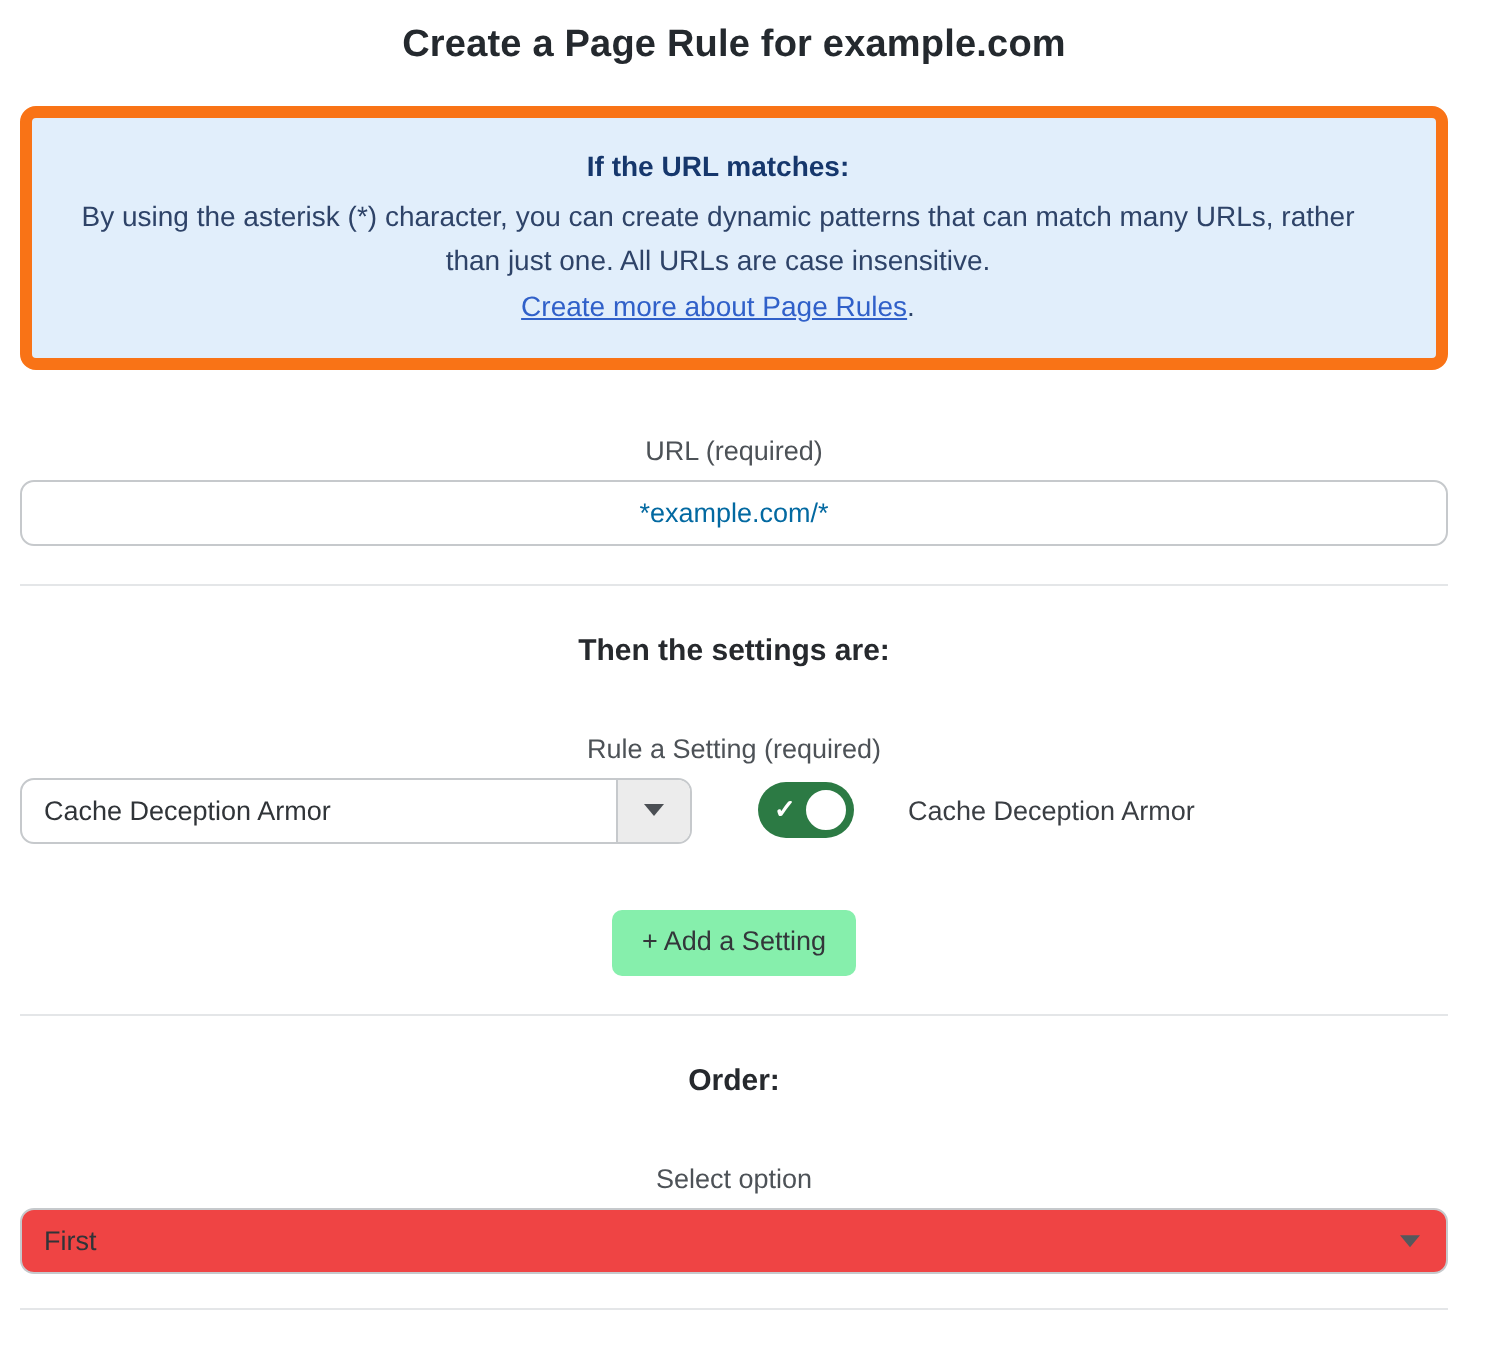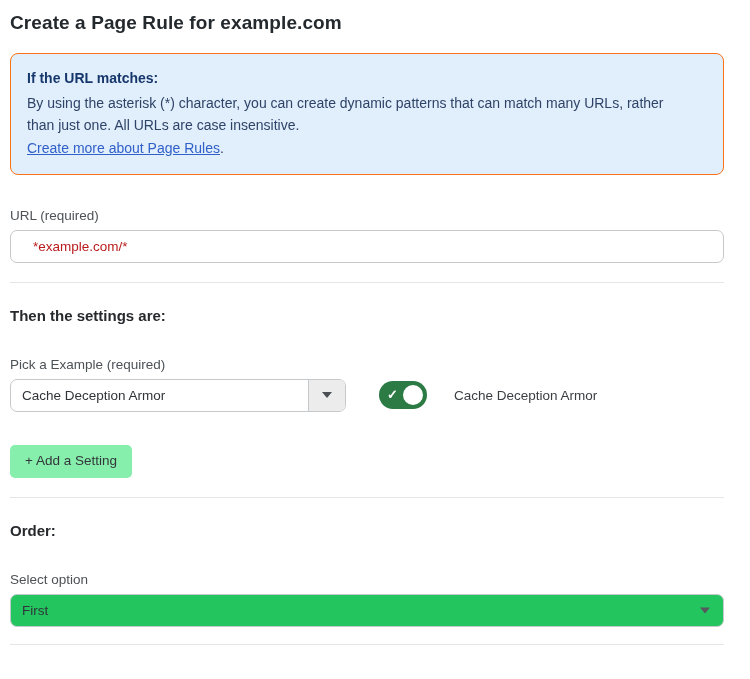--- a/index.html
+++ b/index.html
@@ -1,15 +1,15 @@
 <!DOCTYPE html>
 <html><head>
 <meta charset="utf-8">
 <style>
-  * { box-sizing: border-box; margin: 0; padding: 0; }
+  * { box-sizing: border-box; margin: 0; padding: 0; text-align: center; }
   html, body { background: #ffffff; }
   body {
     width: 750px;
     height: 679px;
     font-family: "Liberation Sans", sans-serif;
     color: #2b3036;
     overflow: hidden;
   }
   .container { padding: 10px 26px 0 10px; }
 
@@ -18,21 +18,21 @@
     font-weight: bold;
     color: #24292e;
     letter-spacing: 0.1px;
     margin-top: 2px;
   }
 
   
   .info-box {
     margin-top: 19px;
     background: #e1eefb;
-    border: 1px solid #f97316;
+    border: 6px solid #f97316;
     border-radius: 8px;
     padding: 13px 32px 14px 16px;
     font-size: 14px;
     line-height: 1.62;
     color: #2e4368;
   }
   .info-heading {
     font-weight: bold;
     color: #16376c;
     margin-bottom: 2px;
@@ -53,21 +53,21 @@
   .text-input {
     display: block;
     width: 100%;
     height: 33px;
     margin-top: 7px;
     border: 1px solid #c6c9cc;
     border-radius: 7px;
     padding: 0 22px;
     font-size: 13.5px;
     font-family: "Liberation Sans", sans-serif;
-    color: #b91c1c;
+    color: #0369a1;
     background: #fff;
     outline: none;
   }
   .hint-text {
     font-size: 13px;
     color: #54575b;
     margin-top: 7px;
   }
   .divider {
     border: none;
@@ -180,21 +180,21 @@
   
   .select-box {
     position: relative;
     display: flex;
     align-items: center;
     width: 100%;
     height: 33px;
     margin-top: 7px;
     border: 1px solid #c6c9cc;
     border-radius: 7px;
-    background: #22c55e;
+    background: #ef4444;
     padding: 0 11px;
     font-size: 13.5px;
     color: #303438;
     cursor: pointer;
   }
   .select-box .caret {
     position: absolute;
     right: 13px;
     top: 50%;
     transform: translateY(-40%);
@@ -224,21 +224,21 @@
     </div>
   </div>
 
   <div class="field-label">URL (required)</div>
   <input class="text-input" type="text" value="*example.com/*" style="">
 
   <hr class="divider">
 
   <div class="section-heading">Then the settings are:</div>
 
-  <div class="field-label">Pick a Example (required)</div>
+  <div class="field-label">Rule a Setting (required)</div>
 
   <div class="setting-row">
     <div class="dropdown">
       <div class="dropdown-value">Cache Deception Armor</div>
       <div class="dropdown-arrow-seg">
         <span class="caret"></span>
       </div>
     </div>
 
     <div class="toggle">

